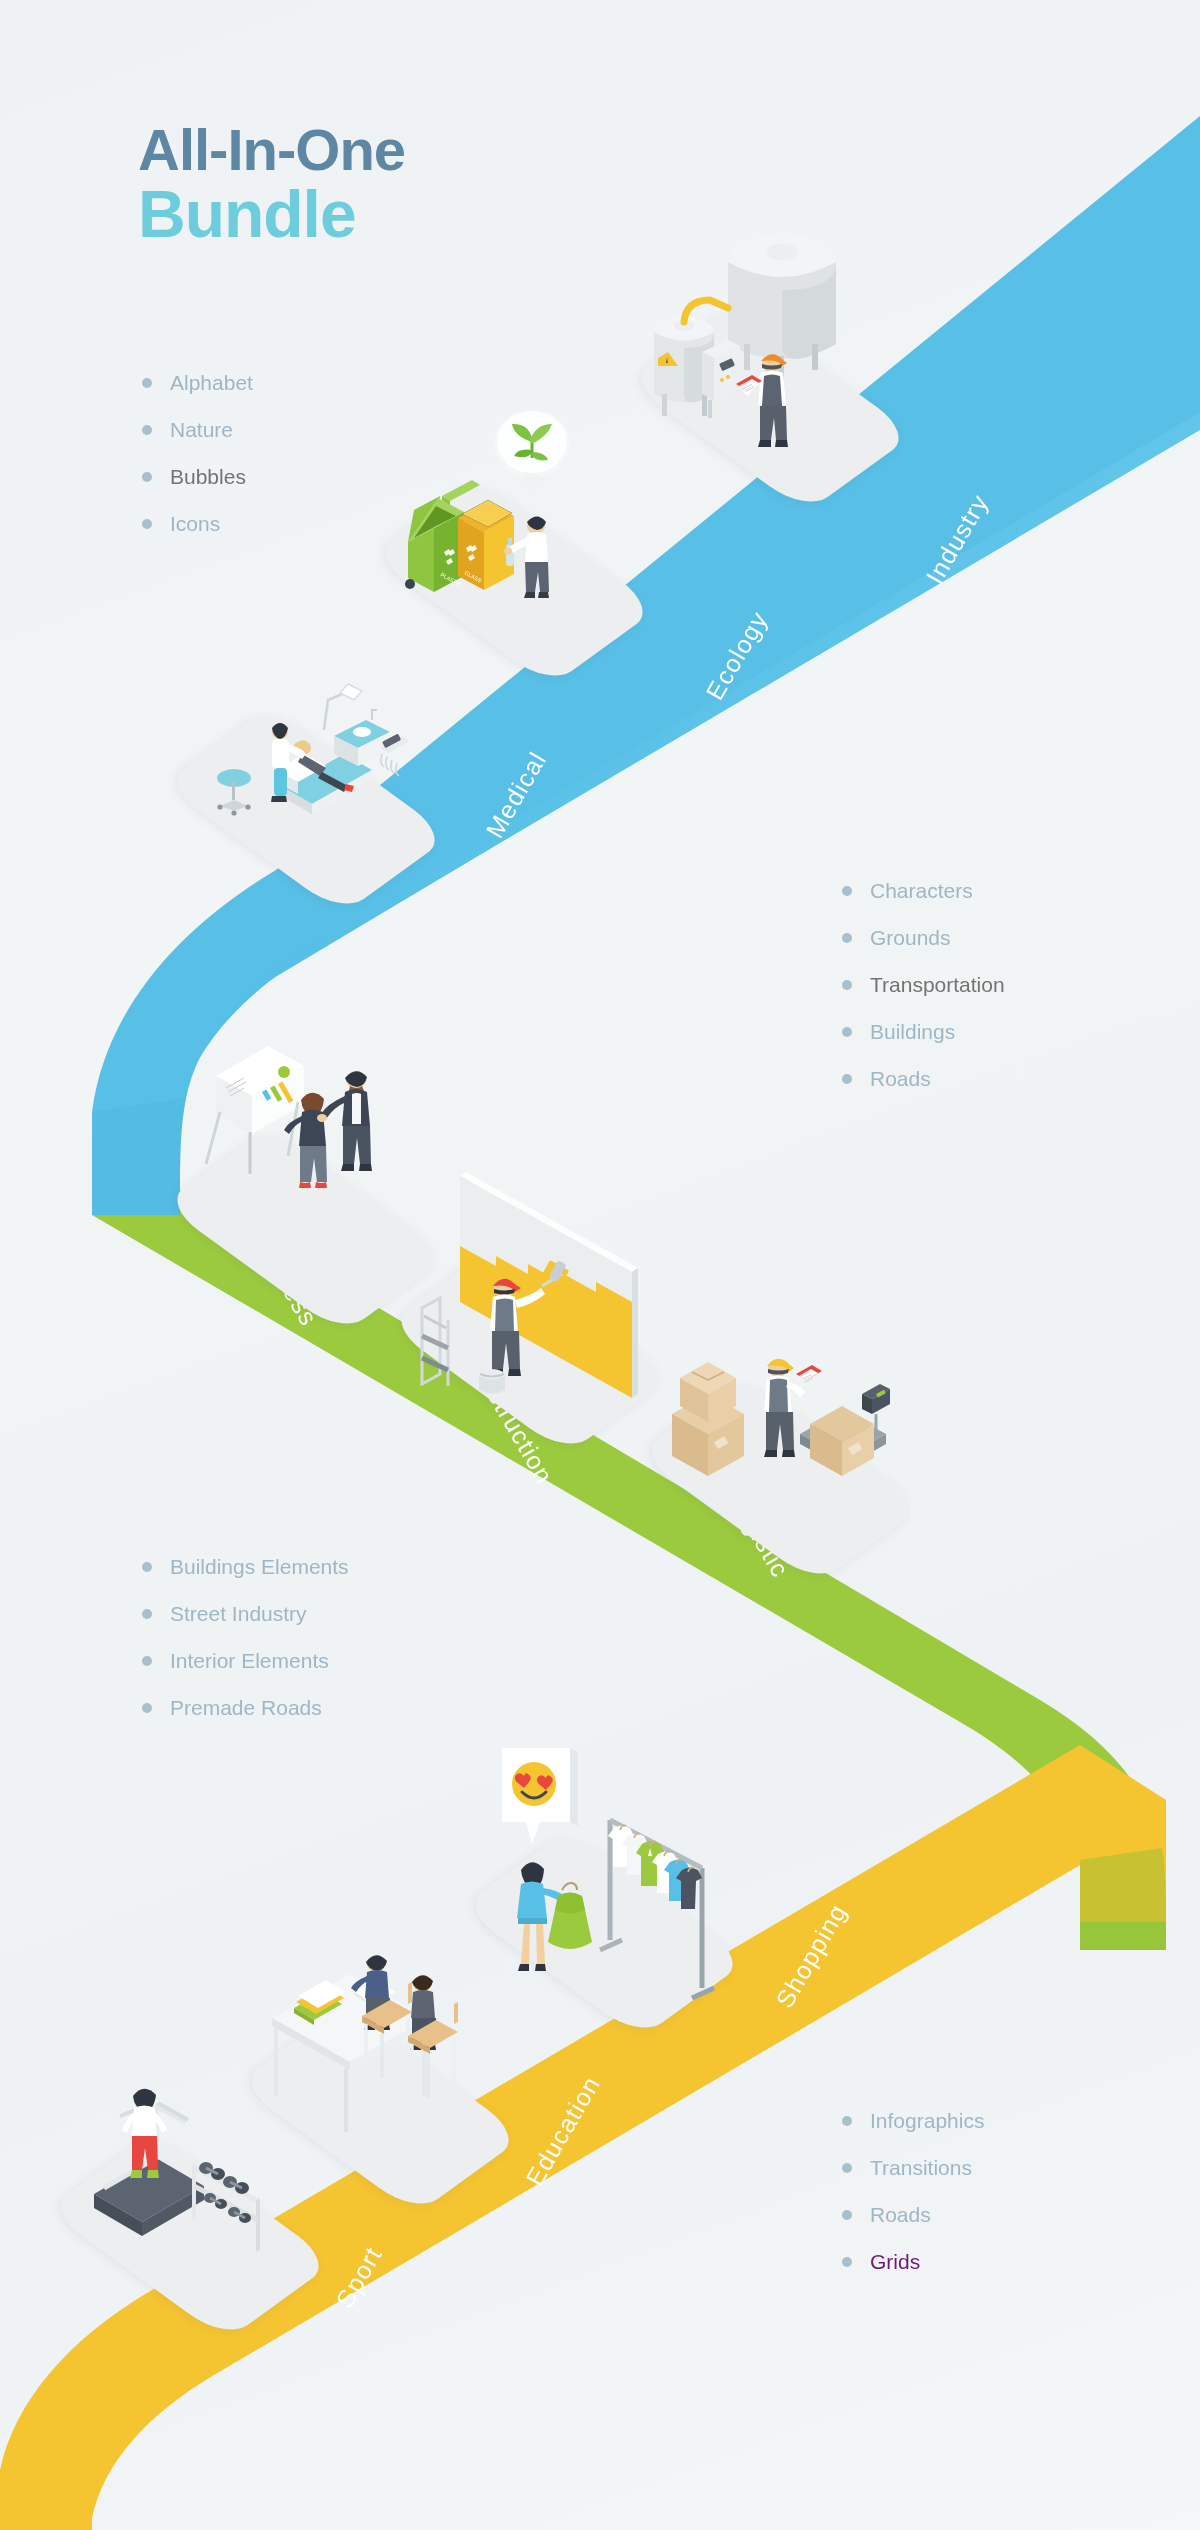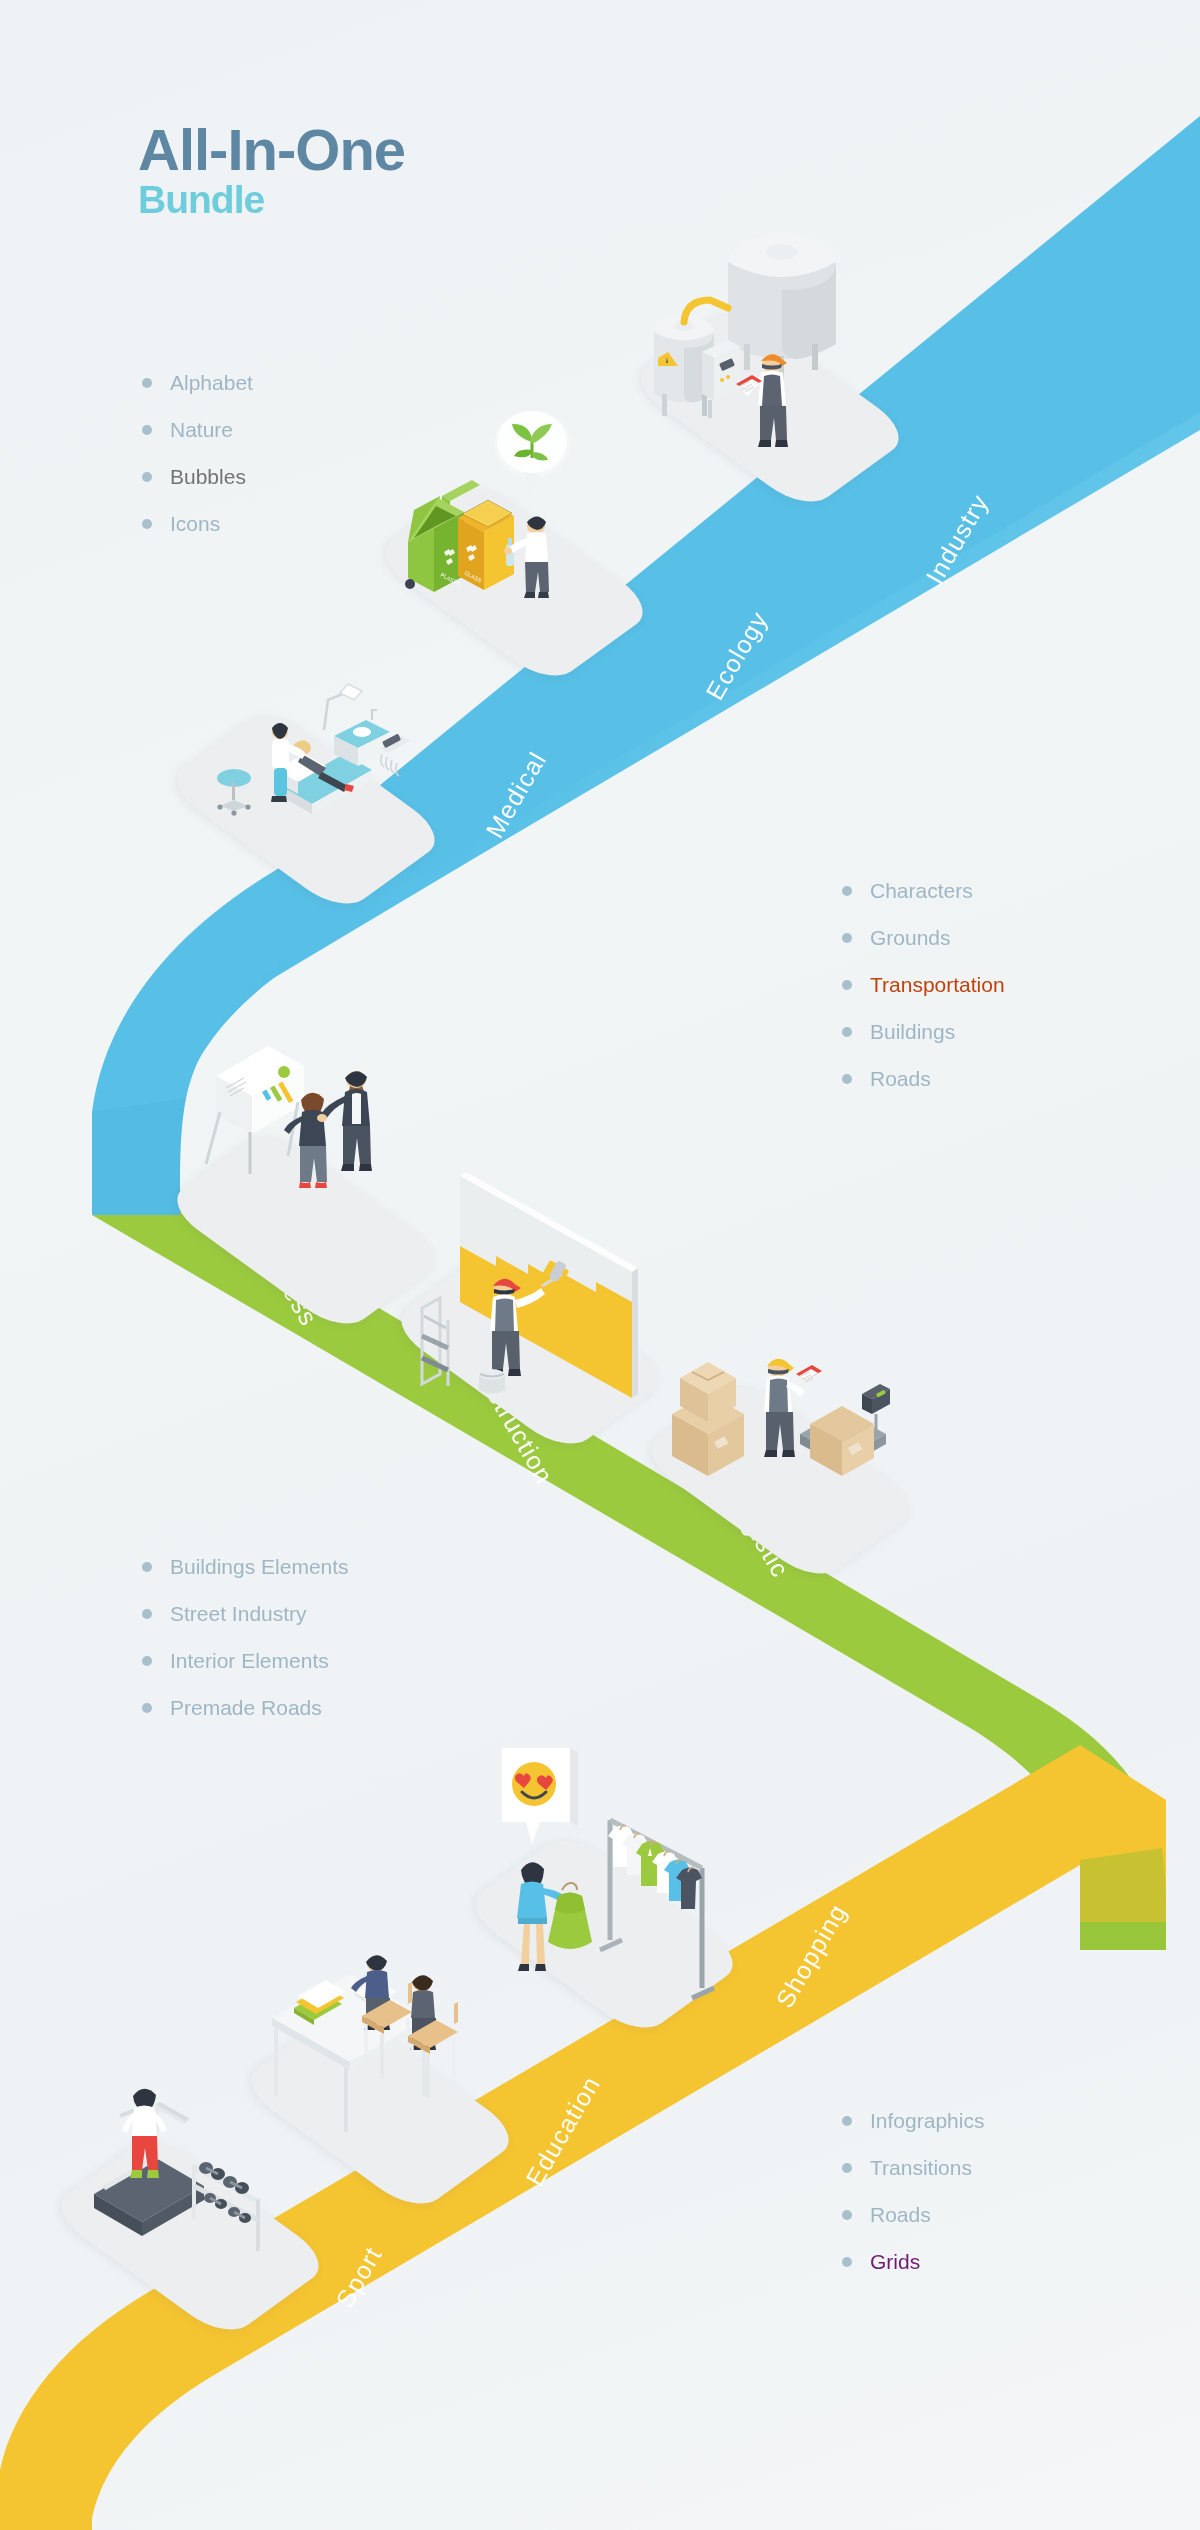--- a/index.html
+++ b/index.html
@@ -6,21 +6,21 @@
   body {
     width:1200px; height:2530px; position:relative; overflow:hidden;
     font-family:"Liberation Sans", sans-serif;
     background:linear-gradient(160deg,#eef2f4 0%,#f2f5f6 35%,#eef2f4 70%,#f4f6f7 100%);
   }
   .stage { position:absolute; inset:0; }
 
   
   .title-block { position:absolute; left:138px; top:120px; }
   .title-l1 { font-size:58px; font-weight:bold; letter-spacing:-1px; line-height:1.04; }
-  .title-l2 { font-size:39px; font-weight:bold; letter-spacing:-1px; line-height:1.04; }
+  .title-l2 { font-size:66px; font-weight:bold; letter-spacing:-1px; line-height:1.04; }
 
   
   .bullets { position:absolute; }
   .bullets li { list-style:none; display:flex; align-items:center;
                 font-size:21px; font-weight:400; line-height:1; margin-bottom:26px; }
   .dot { width:10px; height:10px; border-radius:50%; margin-right:18px; flex:0 0 auto; }
 
   
   svg.ribbons { position:absolute; inset:0; width:1200px; height:2530px; }
 
@@ -176,21 +176,21 @@
     <li>
       <span class="dot" style="background:#a8bfcc"></span>
       <span style="color:#9fb6c4">Characters</span>
     </li>
     <li>
       <span class="dot" style="background:#a8bfcc"></span>
       <span style="color:#9fb6c4">Grounds</span>
     </li>
     <li>
       <span class="dot" style="background:#a8bfcc"></span>
-      <span style="color:#c2410c">Transportation</span>
+      <span style="color:#737373">Transportation</span>
     </li>
     <li>
       <span class="dot" style="background:#a8bfcc"></span>
       <span style="color:#9fb6c4">Buildings</span>
     </li>
     <li>
       <span class="dot" style="background:#a8bfcc"></span>
       <span style="color:#9fb6c4">Roads</span>
     </li>
   </ul>

